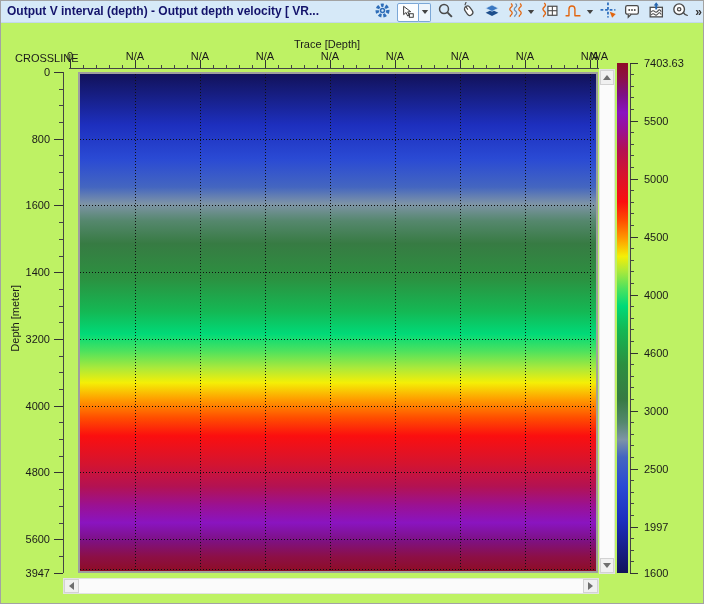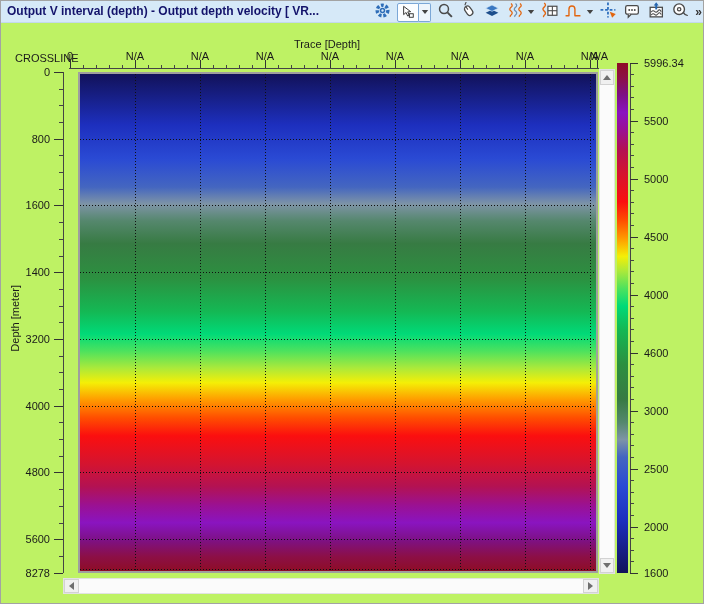--- a/index.html
+++ b/index.html
@@ -244,21 +244,21 @@
       <div style="left: 0px; top: 265.233px; width: 49px; text-align: right; font: 11px &quot;Liberation Sans&quot;, sans-serif; color: rgb(26, 26, 26); position: absolute;">1400</div>
       <div style="left: 53px; top: 337.978px; width: 9px; height: 1px; background: rgb(51, 51, 51); position: absolute;"></div>
       <div style="left: 0px; top: 331.978px; width: 49px; text-align: right; font: 11px &quot;Liberation Sans&quot;, sans-serif; color: rgb(26, 26, 26); position: absolute;">3200</div>
       <div style="left: 53px; top: 404.722px; width: 9px; height: 1px; background: rgb(51, 51, 51); position: absolute;"></div>
       <div style="left: 0px; top: 398.722px; width: 49px; text-align: right; font: 11px &quot;Liberation Sans&quot;, sans-serif; color: rgb(26, 26, 26); position: absolute;">4000</div>
       <div style="left: 53px; top: 471.466px; width: 9px; height: 1px; background: rgb(51, 51, 51); position: absolute;"></div>
       <div style="left: 0px; top: 465.466px; width: 49px; text-align: right; font: 11px &quot;Liberation Sans&quot;, sans-serif; color: rgb(26, 26, 26); position: absolute;">4800</div>
       <div style="left: 53px; top: 538.211px; width: 9px; height: 1px; background: rgb(51, 51, 51); position: absolute;"></div>
       <div style="left: 0px; top: 532.211px; width: 49px; text-align: right; font: 11px &quot;Liberation Sans&quot;, sans-serif; color: rgb(26, 26, 26); position: absolute;">5600</div>
       <div style="left: 53px; top: 572px; width: 9px; height: 1px; background: rgb(51, 51, 51); position: absolute;"></div>
-      <div style="left: 0px; top: 566px; width: 49px; text-align: right; font: 11px &quot;Liberation Sans&quot;, sans-serif; color: rgb(26, 26, 26); position: absolute;">8278</div>
+      <div style="left: 0px; top: 566px; width: 49px; text-align: right; font: 11px &quot;Liberation Sans&quot;, sans-serif; color: rgb(26, 26, 26); position: absolute;">3947</div>
     </div>
 
   <div class="plot" id="plot">
     <div class="plot-fill" id="plotFill" style="background: linear-gradient(rgb(18, 18, 90) 0%, rgb(23, 31, 134) 4.55%, rgb(29, 47, 190) 10.24%, rgb(42, 74, 212) 17.06%, rgb(68, 102, 192) 22.75%, rgb(126, 148, 166) 26.16%, rgb(85, 135, 109) 29.57%, rgb(55, 123, 67) 34.12%, rgb(44, 144, 64) 40.94%, rgb(20, 184, 84) 47.77%, rgb(0, 218, 120) 52.32%, rgb(76, 226, 94) 55.73%, rgb(170, 233, 59) 59.14%, rgb(244, 239, 6) 62.1%, rgb(255, 156, 0) 65.51%, rgb(255, 78, 0) 69.15%, rgb(251, 15, 15) 72.79%, rgb(212, 20, 48) 78.47%, rgb(179, 18, 83) 83.02%, rgb(154, 17, 148) 86.89%, rgb(138, 20, 192) 90.3%, rgb(125, 17, 134) 93.71%, rgb(140, 15, 70) 97.13%, rgb(142, 13, 38) 100%);"></div>
   <div style="left: 0px; top: 64.7444px; width: 516px; height: 1px; background-image: repeating-linear-gradient(to right, rgb(16, 16, 16) 0px, rgb(16, 16, 16) 1px, transparent 1px, transparent 3px); position: absolute;"></div>
       <div style="left: 0px; top: 131.489px; width: 516px; height: 1px; background-image: repeating-linear-gradient(to right, rgb(16, 16, 16) 0px, rgb(16, 16, 16) 1px, transparent 1px, transparent 3px); position: absolute;"></div>
       <div style="left: 0px; top: 198.233px; width: 516px; height: 1px; background-image: repeating-linear-gradient(to right, rgb(16, 16, 16) 0px, rgb(16, 16, 16) 1px, transparent 1px, transparent 3px); position: absolute;"></div>
       <div style="left: 0px; top: 264.978px; width: 516px; height: 1px; background-image: repeating-linear-gradient(to right, rgb(16, 16, 16) 0px, rgb(16, 16, 16) 1px, transparent 1px, transparent 3px); position: absolute;"></div>
       <div style="left: 0px; top: 331.722px; width: 516px; height: 1px; background-image: repeating-linear-gradient(to right, rgb(16, 16, 16) 0px, rgb(16, 16, 16) 1px, transparent 1px, transparent 3px); position: absolute;"></div>
       <div style="left: 0px; top: 398.466px; width: 516px; height: 1px; background-image: repeating-linear-gradient(to right, rgb(16, 16, 16) 0px, rgb(16, 16, 16) 1px, transparent 1px, transparent 3px); position: absolute;"></div>
@@ -332,24 +332,24 @@
       <div style="left: 629px; top: 572px; width: 8px; height: 1px; background: rgb(51, 51, 51); position: absolute;"></div>
       <div style="left: 629px; top: 525.598px; width: 8px; height: 1px; background: rgb(51, 51, 51); position: absolute;"></div>
       <div style="left: 629px; top: 467.595px; width: 8px; height: 1px; background: rgb(51, 51, 51); position: absolute;"></div>
       <div style="left: 629px; top: 409.592px; width: 8px; height: 1px; background: rgb(51, 51, 51); position: absolute;"></div>
       <div style="left: 629px; top: 351.589px; width: 8px; height: 1px; background: rgb(51, 51, 51); position: absolute;"></div>
       <div style="left: 629px; top: 293.587px; width: 8px; height: 1px; background: rgb(51, 51, 51); position: absolute;"></div>
       <div style="left: 629px; top: 235.584px; width: 8px; height: 1px; background: rgb(51, 51, 51); position: absolute;"></div>
       <div style="left: 629px; top: 177.581px; width: 8px; height: 1px; background: rgb(51, 51, 51); position: absolute;"></div>
       <div style="left: 629px; top: 119.578px; width: 8px; height: 1px; background: rgb(51, 51, 51); position: absolute;"></div>
       <div style="left: 629px; top: 62px; width: 8px; height: 1px; background: rgb(51, 51, 51); position: absolute;"></div>
-      <div style="left: 643px; top: 56px; font: 11px &quot;Liberation Sans&quot;, sans-serif; color: rgb(26, 26, 26); white-space: nowrap; position: absolute;">5996.34</div>
+      <div style="left: 643px; top: 56px; font: 11px &quot;Liberation Sans&quot;, sans-serif; color: rgb(26, 26, 26); white-space: nowrap; position: absolute;">7403.63</div>
       <div style="left: 643px; top: 113.578px; font: 11px &quot;Liberation Sans&quot;, sans-serif; color: rgb(26, 26, 26); white-space: nowrap; position: absolute;">5500</div>
       <div style="left: 643px; top: 171.581px; font: 11px &quot;Liberation Sans&quot;, sans-serif; color: rgb(26, 26, 26); white-space: nowrap; position: absolute;">5000</div>
       <div style="left: 643px; top: 229.584px; font: 11px &quot;Liberation Sans&quot;, sans-serif; color: rgb(26, 26, 26); white-space: nowrap; position: absolute;">4500</div>
       <div style="left: 643px; top: 287.587px; font: 11px &quot;Liberation Sans&quot;, sans-serif; color: rgb(26, 26, 26); white-space: nowrap; position: absolute;">4000</div>
       <div style="left: 643px; top: 345.589px; font: 11px &quot;Liberation Sans&quot;, sans-serif; color: rgb(26, 26, 26); white-space: nowrap; position: absolute;">4600</div>
       <div style="left: 643px; top: 403.592px; font: 11px &quot;Liberation Sans&quot;, sans-serif; color: rgb(26, 26, 26); white-space: nowrap; position: absolute;">3000</div>
       <div style="left: 643px; top: 461.595px; font: 11px &quot;Liberation Sans&quot;, sans-serif; color: rgb(26, 26, 26); white-space: nowrap; position: absolute;">2500</div>
-      <div style="left: 643px; top: 519.598px; font: 11px &quot;Liberation Sans&quot;, sans-serif; color: rgb(26, 26, 26); white-space: nowrap; position: absolute;">2000</div>
+      <div style="left: 643px; top: 519.598px; font: 11px &quot;Liberation Sans&quot;, sans-serif; color: rgb(26, 26, 26); white-space: nowrap; position: absolute;">1997</div>
       <div style="left: 643px; top: 566px; font: 11px &quot;Liberation Sans&quot;, sans-serif; color: rgb(26, 26, 26); white-space: nowrap; position: absolute;">1600</div>
     </div>
 </div>
 
 </body></html>

